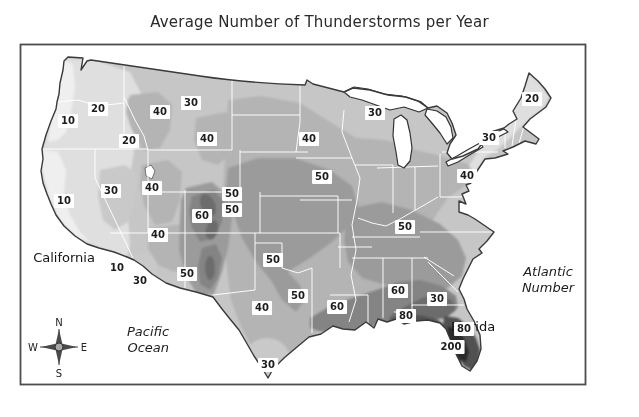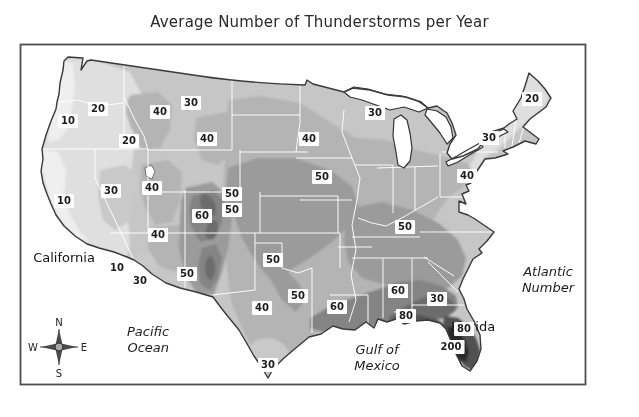--- a/index.html
+++ b/index.html
@@ -108,22 +108,20 @@
     </g>
   </svg>
 
   <div class="labels-layer">
     <span class="region-label" style="left:64px;top:233px;">California</span>
     <span class="region-label" style="left:473px;top:302px;">Florida</span>
     <div class="water-label" style="left:148px;top:340px;text-align:right;">Pacific
 Ocean</div>
     <div class="water-label" style="left:548px;top:280px;">Atlantic
 Number</div>
-    <div class="water-label" style="left:377px;top:358px;">Gulf of
-Mexico</div>
     <span class="compass-letter" style="left:59px;top:322px;">N</span>
     <span class="compass-letter" style="left:59px;top:373px;">S</span>
     <span class="compass-letter" style="left:33px;top:347px;">W</span>
     <span class="compass-letter" style="left:84px;top:347px;">E</span>
     <div>
         <span class="vlabel" style="left: 98px; top: 109px;">20</span>
         <span class="vlabel" style="left: 68px; top: 121px;">10</span>
         <span class="vlabel" style="left: 160px; top: 112px;">40</span>
         <span class="vlabel" style="left: 191px; top: 103px;">30</span>
         <span class="vlabel" style="left: 129px; top: 141px;">20</span>

